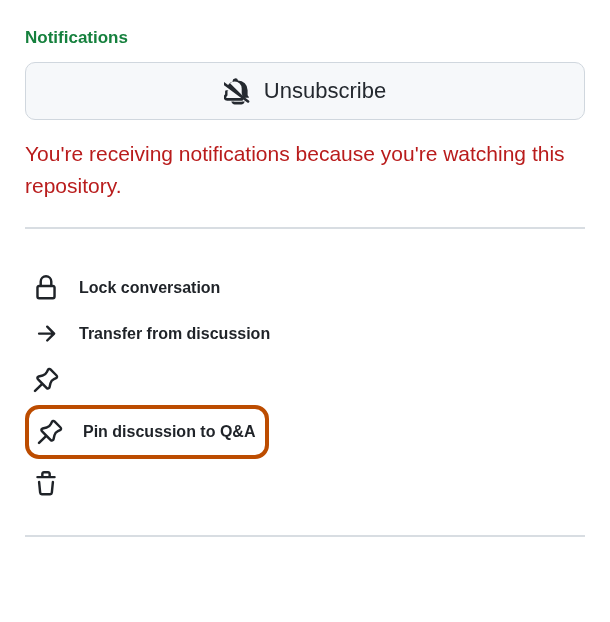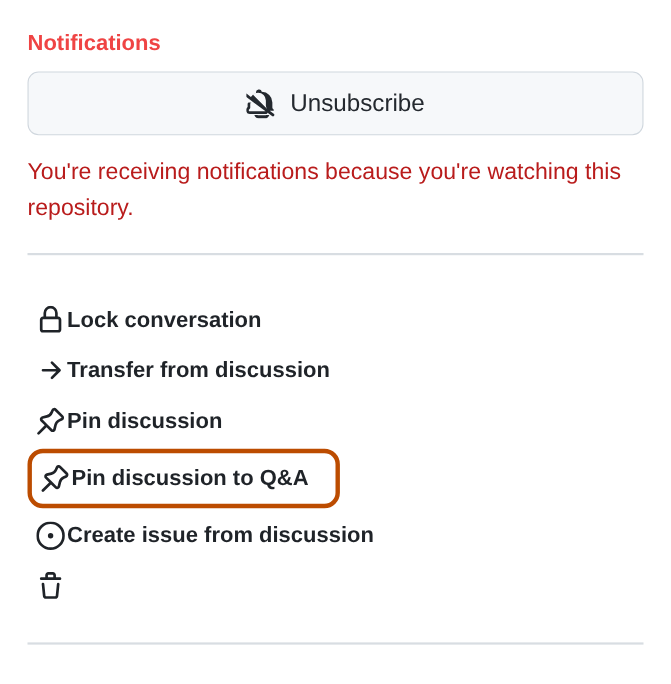--- a/index.html
+++ b/index.html
@@ -5,23 +5,23 @@
   * { box-sizing: border-box; }
   body {
     margin: 0;
     padding: 28px 25px;
     font-family: -apple-system, BlinkMacSystemFont, "Segoe UI", Helvetica, Arial, sans-serif;
     background: #ffffff;
     color: #24292f;
     width: 610px;
   }
   .section-title {
-    font-size: 20px;
+    font-size: 17px;
     font-weight: 600;
-    color: #ef4444;
+    color: #15803d;
     margin: 0 0 14px 0;
   }
   .unsubscribe-btn {
     width: 100%;
     display: flex;
     align-items: center;
     justify-content: center;
     gap: 12px;
     background: #f6f8fa;
     border: 1px solid #d0d7de;
@@ -43,41 +43,41 @@
     border: none;
     border-top: 2px solid #d8dde2;
     margin: 0;
   }
   .actions {
     padding: 36px 0 28px 0;
   }
   .action-item {
     display: flex;
     align-items: center;
-    gap: 0;
+    gap: 18px;
     padding: 8px 6px;
-    font-size: 20px;
+    font-size: 16px;
     font-weight: 600;
     color: #1f2328;
     cursor: pointer;
     border-radius: 10px;
   }
   .action-item .icon-slot {
     width: 30px;
     height: 30px;
     display: flex;
     align-items: center;
     justify-content: center;
     flex-shrink: 0;
   }
   .action-item svg { display: block; }
   .highlighted {
     border: 4px solid #bc4c00;
     border-radius: 14px;
-    padding: 8px 24px 8px 6px;
+    padding: 8px 10px 8px 6px;
     margin: 2px 0;
     display: inline-flex;
     justify-content: center;
   }
   .spacer-bottom { height: 30px; }
 </style>
 </head>
 <body>
 
 <h2 class="section-title">Notifications</h2>
@@ -114,41 +114,31 @@
     </span>
     <span>Transfer from discussion</span>
   </div>
 
   <div class="action-item">
     <span class="icon-slot">
       <svg width="26" height="26" viewBox="0 0 16 16" fill="#1f2328">
         <path d="m11.294.984 3.722 3.722a1.75 1.75 0 0 1-.504 2.826l-1.327.613a3.089 3.089 0 0 0-1.707 2.084l-.584 2.454c-.317 1.332-1.972 1.8-2.94.832L5.75 11.311 1.78 15.28a.749.749 0 1 1-1.06-1.06l3.969-3.97-2.204-2.204c-.968-.968-.5-2.623.832-2.94l2.454-.584a3.08 3.08 0 0 0 2.084-1.707l.613-1.327a1.75 1.75 0 0 1 2.826-.504ZM6.283 9.723l2.732 2.732a.25.25 0 0 0 .42-.119l.584-2.454a4.586 4.586 0 0 1 2.537-3.098l1.328-.613a.25.25 0 0 0 .072-.404l-3.722-3.722a.25.25 0 0 0-.404.072l-.613 1.328a4.584 4.584 0 0 1-3.098 2.537l-2.454.584a.25.25 0 0 0-.119.42l2.737 2.737Z"></path>
       </svg>
     </span>
-    <span>Pin discussion</span>
   </div>
 
   <div class="action-item highlighted">
     <span class="icon-slot">
       <svg width="26" height="26" viewBox="0 0 16 16" fill="#1f2328">
         <path d="m11.294.984 3.722 3.722a1.75 1.75 0 0 1-.504 2.826l-1.327.613a3.089 3.089 0 0 0-1.707 2.084l-.584 2.454c-.317 1.332-1.972 1.8-2.94.832L5.75 11.311 1.78 15.28a.749.749 0 1 1-1.06-1.06l3.969-3.97-2.204-2.204c-.968-.968-.5-2.623.832-2.94l2.454-.584a3.08 3.08 0 0 0 2.084-1.707l.613-1.327a1.75 1.75 0 0 1 2.826-.504ZM6.283 9.723l2.732 2.732a.25.25 0 0 0 .42-.119l.584-2.454a4.586 4.586 0 0 1 2.537-3.098l1.328-.613a.25.25 0 0 0 .072-.404l-3.722-3.722a.25.25 0 0 0-.404.072l-.613 1.328a4.584 4.584 0 0 1-3.098 2.537l-2.454.584a.25.25 0 0 0-.119.42l2.737 2.737Z"></path>
       </svg>
     </span>
     <span>Pin discussion to Q&amp;A</span>
   </div>
 
-  <div class="action-item">
-    <span class="icon-slot">
-      <svg width="26" height="26" viewBox="0 0 16 16" fill="#1f2328">
-        <path d="M8 9.5a1.5 1.5 0 1 0 0-3 1.5 1.5 0 0 0 0 3Z"></path>
-        <path d="M8 0a8 8 0 1 1 0 16A8 8 0 0 1 8 0ZM1.5 8a6.5 6.5 0 1 0 13 0 6.5 6.5 0 0 0-13 0Z"></path>
-      </svg>
-    </span>
-    <span>Create issue from discussion</span>
-  </div>
 
   <div class="action-item">
     <span class="icon-slot">
       <svg width="26" height="26" viewBox="0 0 16 16" fill="#1f2328">
         <path d="M11 1.75V3h2.25a.75.75 0 0 1 0 1.5H2.75a.75.75 0 0 1 0-1.5H5V1.75C5 .784 5.784 0 6.75 0h2.5C10.216 0 11 .784 11 1.75ZM4.496 6.675l.66 6.6a.25.25 0 0 0 .249.225h5.19a.25.25 0 0 0 .249-.225l.66-6.6a.75.75 0 0 1 1.492.149l-.66 6.6A1.748 1.748 0 0 1 10.595 15h-5.19a1.75 1.75 0 0 1-1.741-1.575l-.66-6.6a.75.75 0 1 1 1.492-.15ZM6.5 1.75V3h3V1.75a.25.25 0 0 0-.25-.25h-2.5a.25.25 0 0 0-.25.25Z"></path>
       </svg>
     </span>
   </div>
 
 </div>

